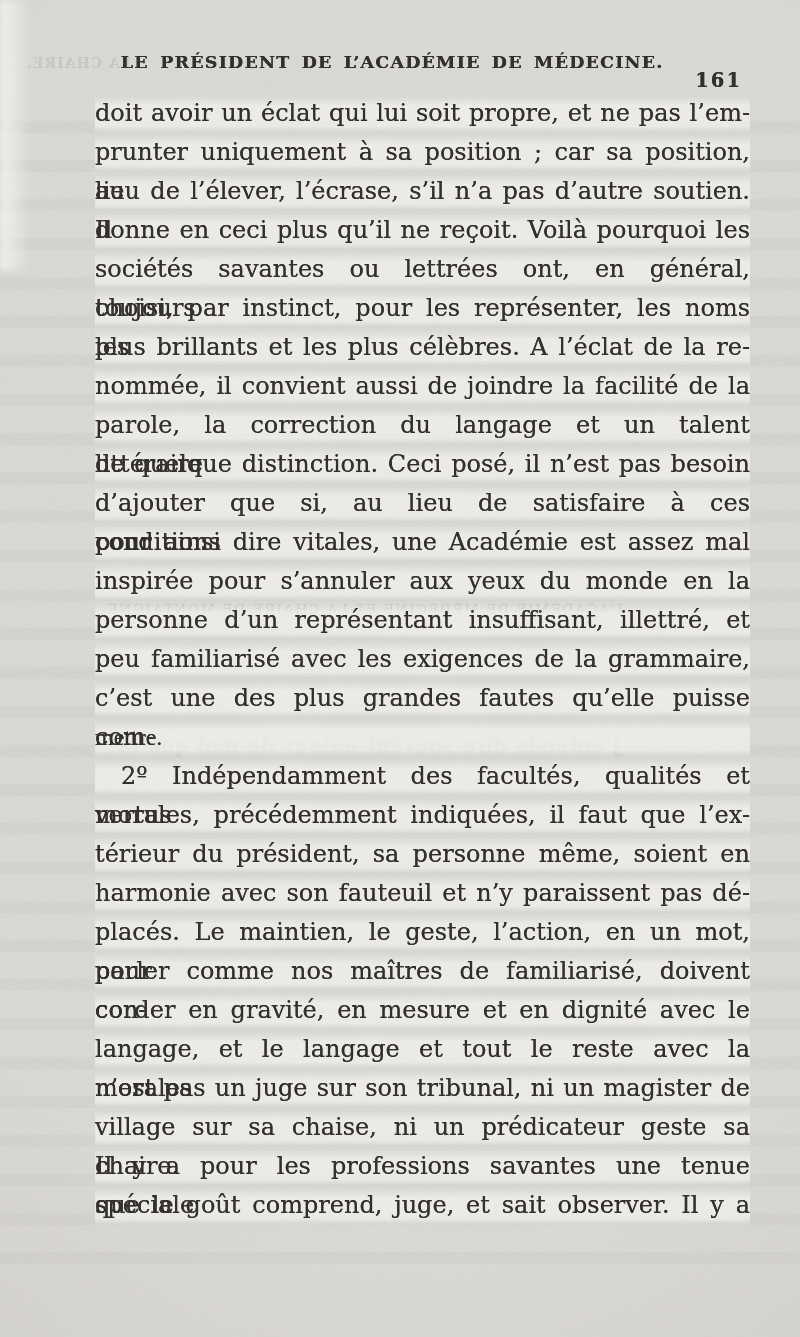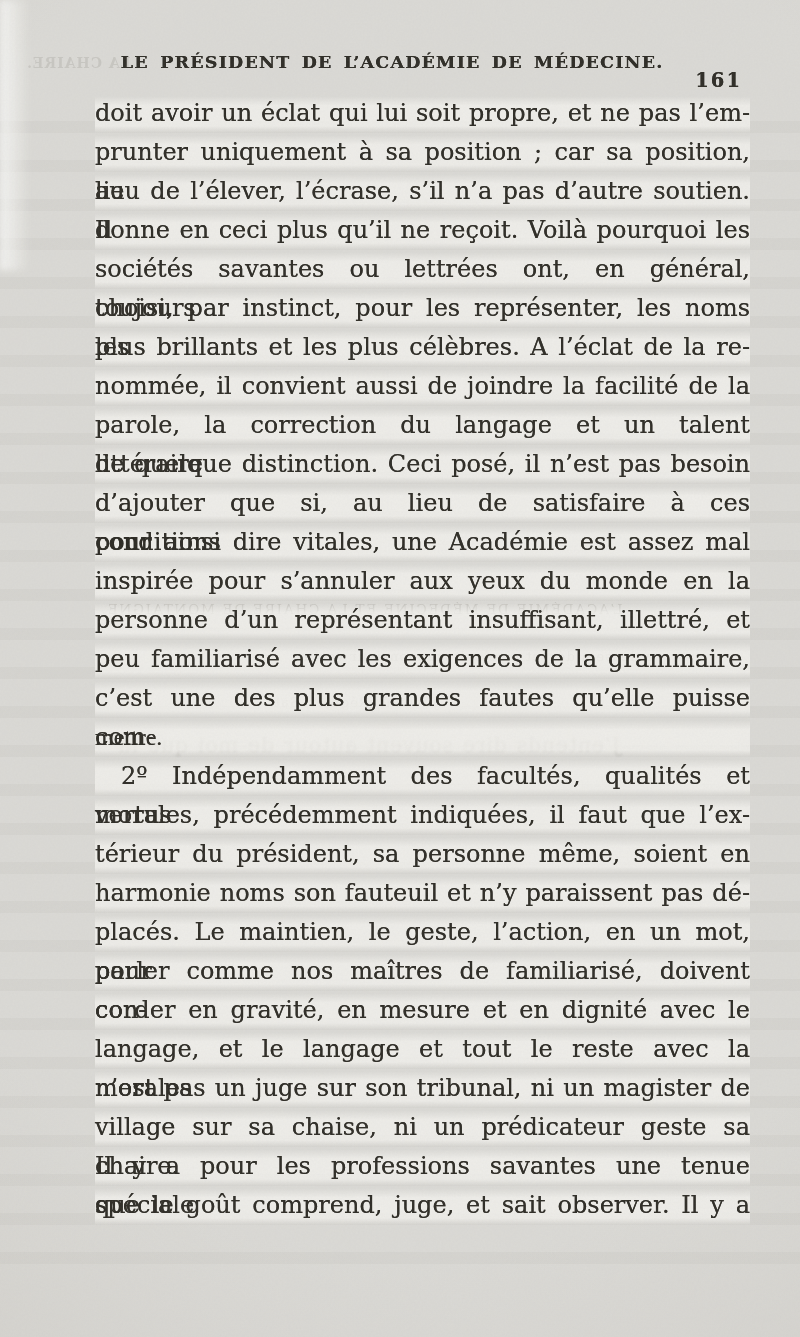--- a/index.html
+++ b/index.html
@@ -91,21 +91,21 @@
     <div class="line">d’ajouter que si, au lieu de satisfaire à ces conditions</div>
     <div class="line">pour ainsi dire vitales, une Académie est assez mal</div>
     <div class="line">inspirée pour s’annuler aux yeux du monde en la</div>
     <div class="line">personne d’un représentant insuffisant, illettré, et</div>
     <div class="line">peu familiarisé avec les exigences de la grammaire,</div>
     <div class="line">c’est une des plus grandes fautes qu’elle puisse com-</div>
     <div class="line para-end">mettre.</div>
     <div class="line indent">2º Indépendamment des facultés, qualités et vertus</div>
     <div class="line">morales, précédemment indiquées, il faut que l’ex-</div>
     <div class="line">térieur du président, sa personne même, soient en</div>
-    <div class="line">harmonie noms son fauteuil et n’y paraissent pas dé-</div>
+    <div class="line">harmonie avec son fauteuil et n’y paraissent pas dé-</div>
     <div class="line">placés. Le maintien, le geste, l’action, en un mot, pour</div>
     <div class="line">parler comme nos maîtres de familiarisé, doivent con-</div>
     <div class="line">corder en gravité, en mesure et en dignité avec le</div>
     <div class="line">langage, et le langage et tout le reste avec la morales</div>
     <div class="line">n’est pas un juge sur son tribunal, ni un magister de</div>
     <div class="line">village sur sa chaise, ni un prédicateur geste sa chaire.</div>
     <div class="line">Il y a pour les professions savantes une tenue spéciale</div>
     <div class="line">que le goût comprend, juge, et sait observer. Il y a</div>
   </main>
 

